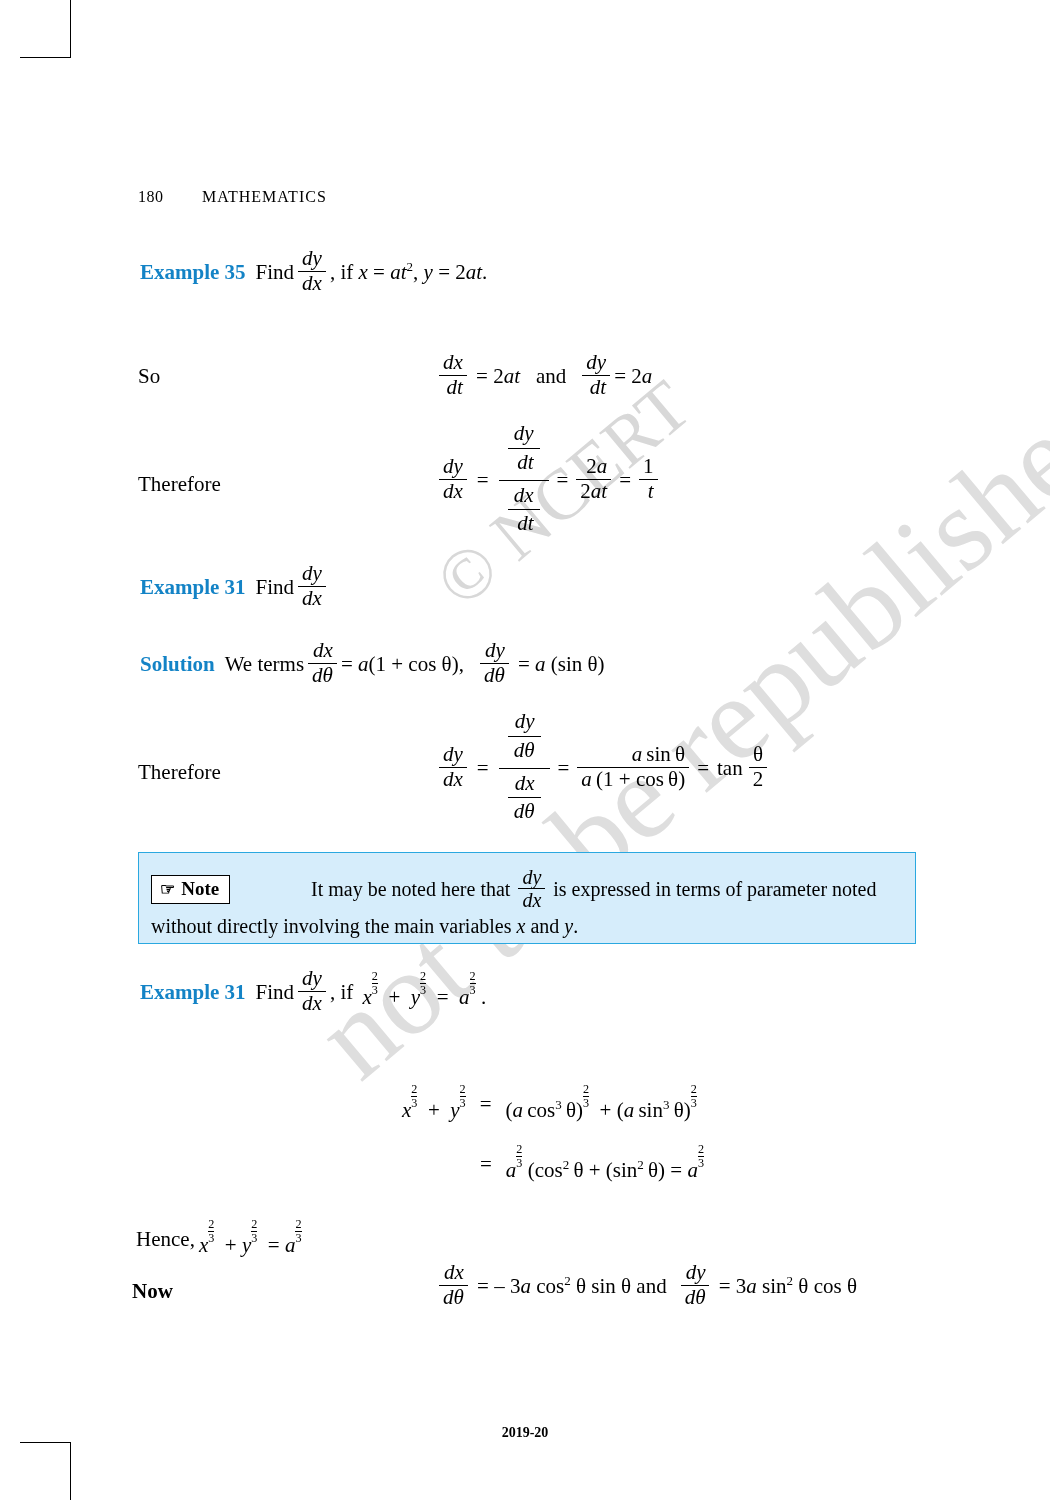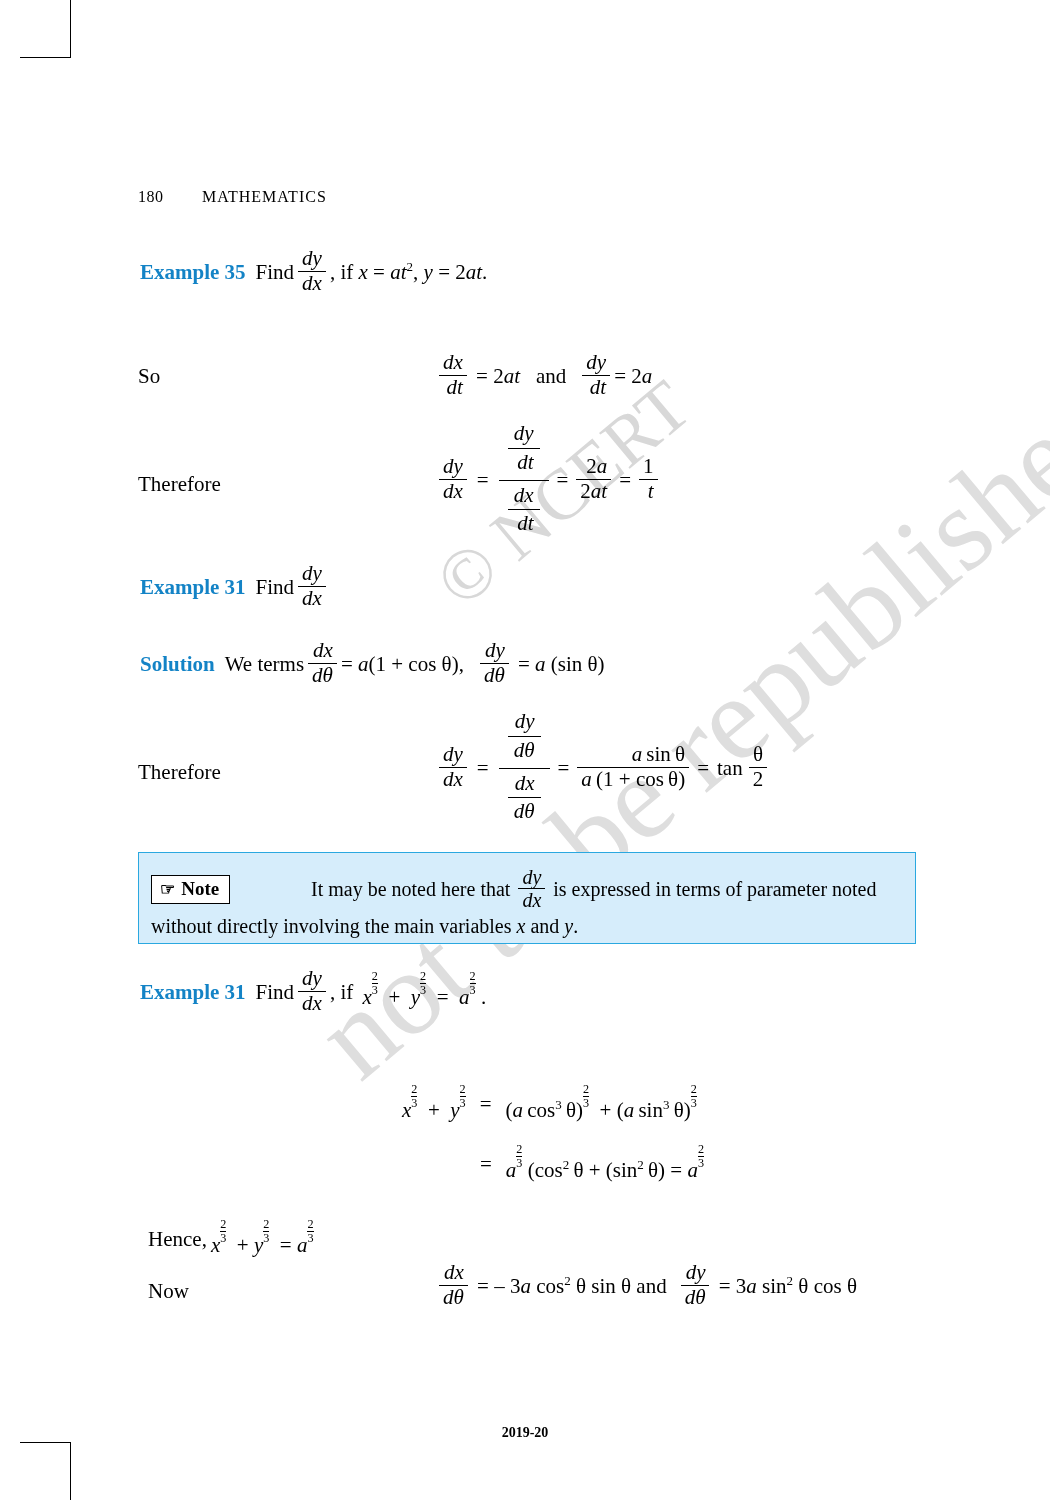--- a/index.html
+++ b/index.html
@@ -359,32 +359,32 @@
   <div class="blk" style="left:478px; top:1145px;">
     <span class="eqline">
       <span style="margin-right:12px;">=</span>
       <span>
         <i>a</i><span class="expfrac"><span class="num">2</span><span class="den">3</span></span>
         (cos<sup>2</sup> θ + (sin<sup>2</sup> θ) = <i>a</i><span class="expfrac"><span class="num">2</span><span class="den">3</span></span>
       </span>
     </span>
   </div>
 
-  <div class="blk" style="left:146px; top:1220px;">
+  <div class="blk" style="left:134px; top:1220px;">
     <span class="eqline">
       <span>Hence,</span>
       <span>
         <i>x</i><span class="expfrac"><span class="num">2</span><span class="den">3</span></span>
         &nbsp;+&nbsp;<i>y</i><span class="expfrac"><span class="num">2</span><span class="den">3</span></span>
         &nbsp;=&nbsp;<i>a</i><span class="expfrac"><span class="num">2</span><span class="den">3</span></span>
       </span>
     </span>
   </div>
 
-  <div class="blk" style="left:148px; top:1277px;">
+  <div class="blk" style="left:132px; top:1277px;font-weight:bold;">
     <span>Now</span>
   </div>
   <div class="blk" style="left:437px; top:1262px;">
     <span class="eqline">
       <span class="frac">
           <span class="num">dx</span>
           <span class="den">dθ</span>
         </span>
       <span>&nbsp;= – 3<i>a</i> cos<sup>2</sup> θ sin θ and</span>
       <span class="frac" style="margin-left:12px;">

